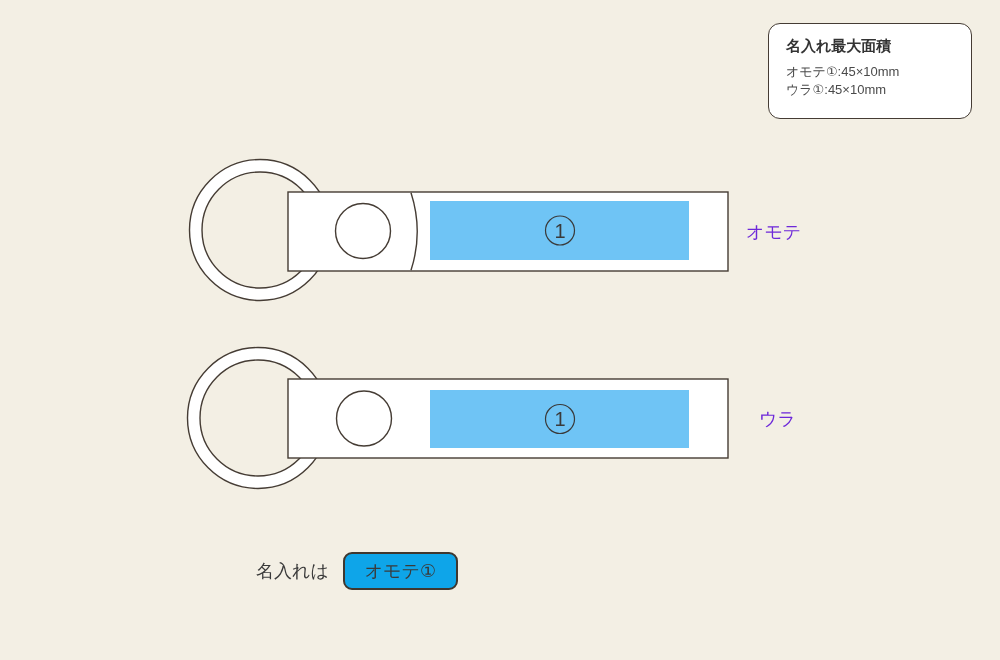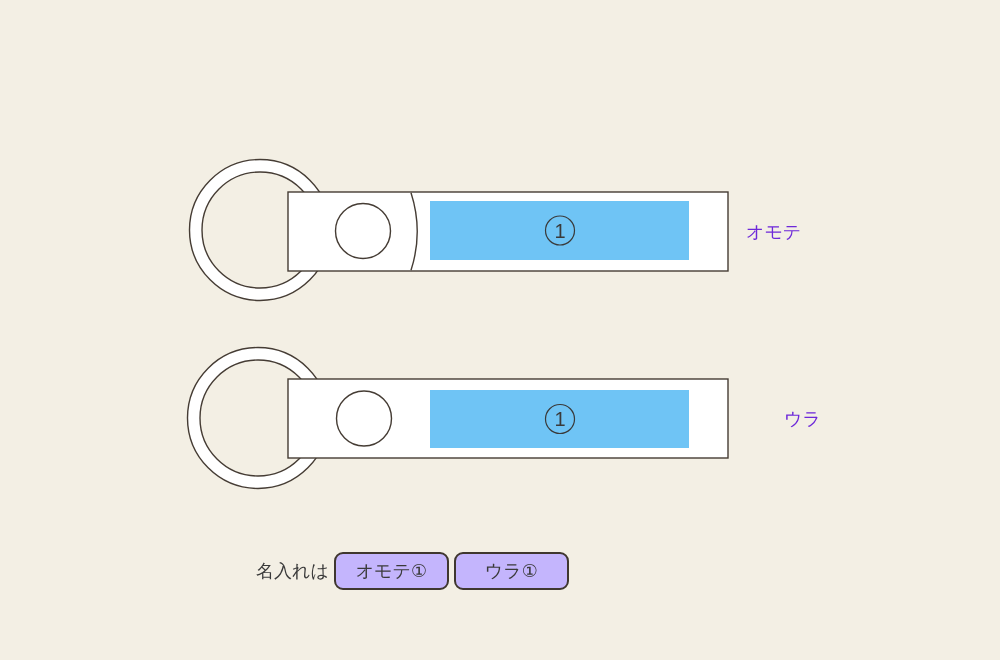--- a/index.html
+++ b/index.html
@@ -55,39 +55,39 @@
   .svg-front { left: 180px; top: 150px; }
   .svg-back  { left: 180px; top: 340px; }
 
   .diagram-label {
     position: absolute;
     font-size: 18px;
     color: #6d28d9;
     white-space: nowrap;
   }
   .label-front { left: 746px; top: 220px; }
-  .label-back  { left: 759px; top: 407px; margin-left: 25px; }
+  .label-back  { left: 759px; top: 407px; }
 
   
   .footer {
     position: absolute;
     left: 256px;
     top: 550px;
     height: 42px;
     display: flex;
     align-items: center;
-    gap: 5px;
+    gap: 14px;
     font-size: 18px;
     color: #3a3a3a;
     white-space: nowrap;
   }
   .option-btn {
     width: 115px;
     height: 38px;
-    background: #c4b5fd;
+    background: #0ea5e9;
     border: 2px solid #3f372f;
     border-radius: 9px;
     font-size: 18px;
     color: #3a3a3a;
     display: flex;
     align-items: center;
     justify-content: center;
     font-family: inherit;
   }
 
@@ -98,20 +98,25 @@
     fill: #3a3a3a;
     font-family: "Liberation Sans", "DejaVu Sans", sans-serif;
   }
 </style>
 </head>
 <body>
 
 <div class="canvas">
 
 
+  <div class="info-box">
+    <div class="info-title">名入れ最大面積</div>
+    <div class="info-line">オモテ①:45×10mm</div>
+    <div class="info-line">ウラ①:45×10mm</div>
+  </div>
 
   <svg class="diagram-svg svg-front" width="580" height="170" viewBox="0 0 580 170">
     <circle cx="80" cy="80" r="70.5" fill="#ffffff" class="stroke"></circle>
     <circle cx="80" cy="80" r="58" fill="#f3efe4" class="stroke"></circle>
     <rect x="108" y="42" width="440" height="79" fill="#ffffff" class="stroke"></rect>
     <circle cx="183" cy="81" r="27.5" fill="#ffffff" class="stroke"></circle>
     <path d="M 231 42.7 Q 243.5 81.5 231 120.3" fill="none" class="stroke"></path>
     <rect x="250" y="51" width="259" height="59" fill="#6fc4f5"></rect>
     <circle cx="380" cy="80.5" r="14.5" fill="none" stroke="#3a3a3a" stroke-width="1.2"></circle>
     <text x="380" y="87.5" text-anchor="middle" class="num-circle-text">1</text>
@@ -125,16 +130,15 @@
     <circle cx="184" cy="78.5" r="27.5" fill="#ffffff" class="stroke"></circle>
     <rect x="250" y="50" width="259" height="58" fill="#6fc4f5"></rect>
     <circle cx="380" cy="79" r="14.5" fill="none" stroke="#3a3a3a" stroke-width="1.2"></circle>
     <text x="380" y="86" text-anchor="middle" class="num-circle-text">1</text>
   </svg>
   <div class="diagram-label label-back">ウラ</div>
 
   <div class="footer">
     <span>名入れは</span>
     <button class="option-btn">オモテ①</button>
-    <button class="option-btn">ウラ①</button>
   </div>
 
 </div>
 
 </body></html>

